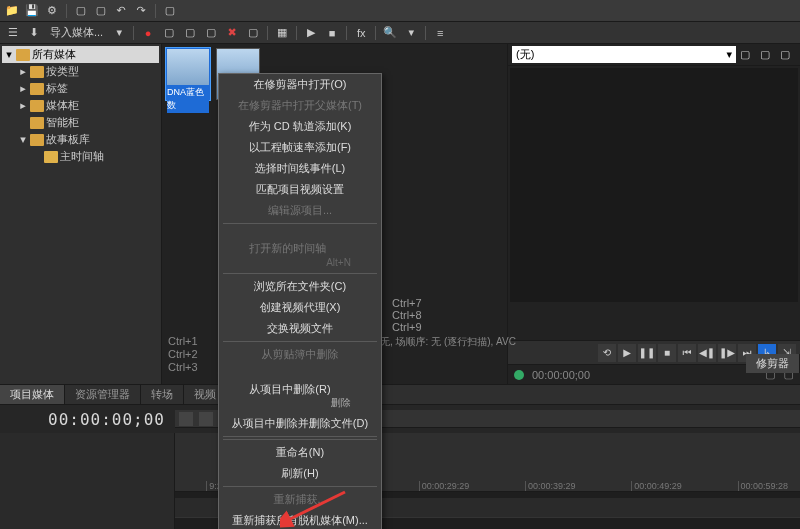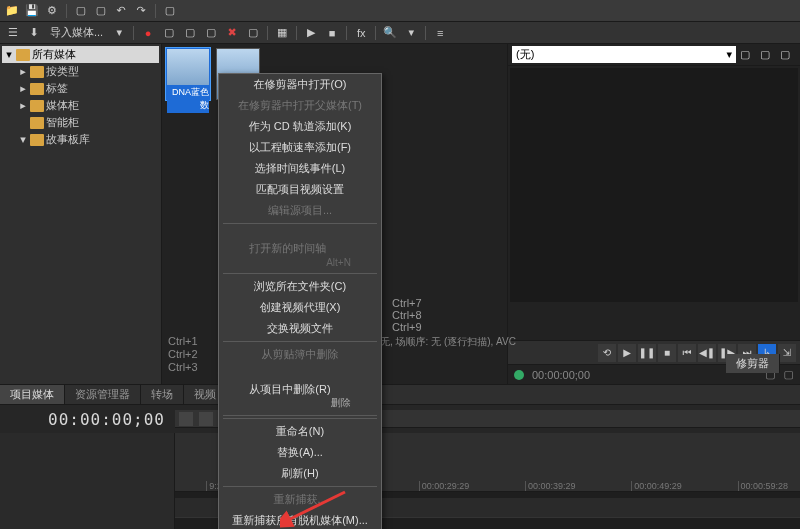--- a/index.html
+++ b/index.html
@@ -24,21 +24,21 @@
   .tree-item { padding: 1px 2px; display: flex; align-items: center; gap: 2px; color: #ccc; cursor: pointer; }
   .tree-item.root { background: #d8d8d8; color: #000; }
   .tree-toggle { width: 10px; text-align: center; }
   .tree-icon { width: 14px; height: 12px; background: #d9a441; border-radius: 1px; display:inline-block; }
   .tree-children { margin-left: 14px; }
   
   
   .media-panel { flex: 1; background: #222; position: relative; display: flex; flex-direction: column; }
   .thumbs { display: flex; gap: 6px; padding: 4px; }
   .thumb { width: 44px; height: 52px; background: linear-gradient(180deg,#bcd6ee,#6a95c0); border: 1px solid #1e6bd6; outline: 1px solid #49a0ff; cursor: pointer; position: relative; }
-  .thumb-label { position: absolute; bottom: -14px; left: 0; right: 0; background: #1e6bd6; color: #fff; text-align: right; font-size: 9px; padding: 1px 0; }
+  .thumb-label { position: absolute; bottom: -14px; left: 0; right: 0; background: #1e6bd6; color: #fff; text-align: left; font-size: 9px; padding: 1px 0; }
   
   .panel-footer { margin-top: auto; padding: 2px 6px; color: #888; font-size: 10px; display:flex; gap:20px;}
   .panel-footer .col { display:flex; flex-direction:column; gap:1px; }
   .shortcut-info { color: #999; display:flex; justify-content:flex-end; gap:30px; padding:2px 8px 0 0;}
   
   
   .preview-area { width: 293px; background: #222; border-left: 1px solid #1a1a1a; display: flex; flex-direction: column; }
   .preview-top { height: 22px; display: flex; align-items: center; padding: 0 4px; gap: 4px; border-bottom:1px solid #1a1a1a; }
   .preview-dropdown { flex: 1; background: #fff; color: #000; height: 17px; padding: 0 4px; display: flex; align-items: center; justify-content: space-between; cursor: pointer; }
   .preview-viewport { flex: 1; background: #1a1a1a; margin: 2px; display:flex; align-items:center; justify-content:center; color:#444; }
@@ -85,21 +85,21 @@
   
   .arrow-annot {
     position: absolute;
     left: 280px; top: 488px;
     width: 70px; height: 40px;
     z-index: 1001;
     pointer-events: none;
   }
 
   .preview-info { position:absolute; left:380px; top:335px; color:#888; font-size:10px; }
-  .bottom-tabs-right { position:absolute; right:20px; top:354px; display:flex; gap:0;}
+  .bottom-tabs-right { position:absolute; right:0; top:354px; display:flex; gap:0;}
   
 </style>
 </head>
 <body>
 
 <div class="top-toolbar">
   <span class="icon">📁</span>
   <span class="icon">💾</span>
   <span class="icon">⚙</span>
   <span class="sep"></span>
@@ -164,20 +164,27 @@
       <div class="tree-item">
           <span class="tree-toggle"> </span>
           <span class="tree-icon"></span>
           <span>智能柜</span>
         </div>
       <div class="tree-item">
           <span class="tree-toggle">▾</span>
           <span class="tree-icon"></span>
           <span>故事板库</span>
         </div>
+      <div class="tree-children">
+        <div class="tree-item">
+            <span class="tree-toggle"> </span>
+            <span class="tree-icon" style="background:#e0b24a"></span>
+            <span>主时间轴</span>
+          </div>
+      </div>
     </div>
   </div>
 
   <div class="media-panel">
     <div class="thumbs">
       <div class="thumb">
         <div class="thumb-label">DNA蓝色数</div>
       </div>
       <div class="thumb" style="outline:none;border-color:#555"></div>
     </div>
@@ -312,27 +319,27 @@
       <span>交换视频文件</span>
     </div>
     <div class="msep"></div>
     <div class="mi disabled">
       <span>从剪贴簿中删除</span>
     </div>
     <div class="mi">
       <span>从项目中删除(R)</span>
       <span class="shortcut">删除</span>
     </div>
+    <div class="mi">
+      <span>从项目中删除并删除文件(D)</span>
+    </div>
     <div class="msep"></div>
     <div class="msep"></div>
     <div class="mi">
       <span>重命名(N)</span>
-    </div>
-    <div class="mi">
-      <span>替换(A)...</span>
     </div>
     <div class="mi">
       <span>刷新(H)</span>
     </div>
     <div class="msep"></div>
     <div class="mi disabled">
       <span>重新捕获...</span>
     </div>
     <div class="mi">
       <span>重新捕获所有脱机媒体(M)...</span>

